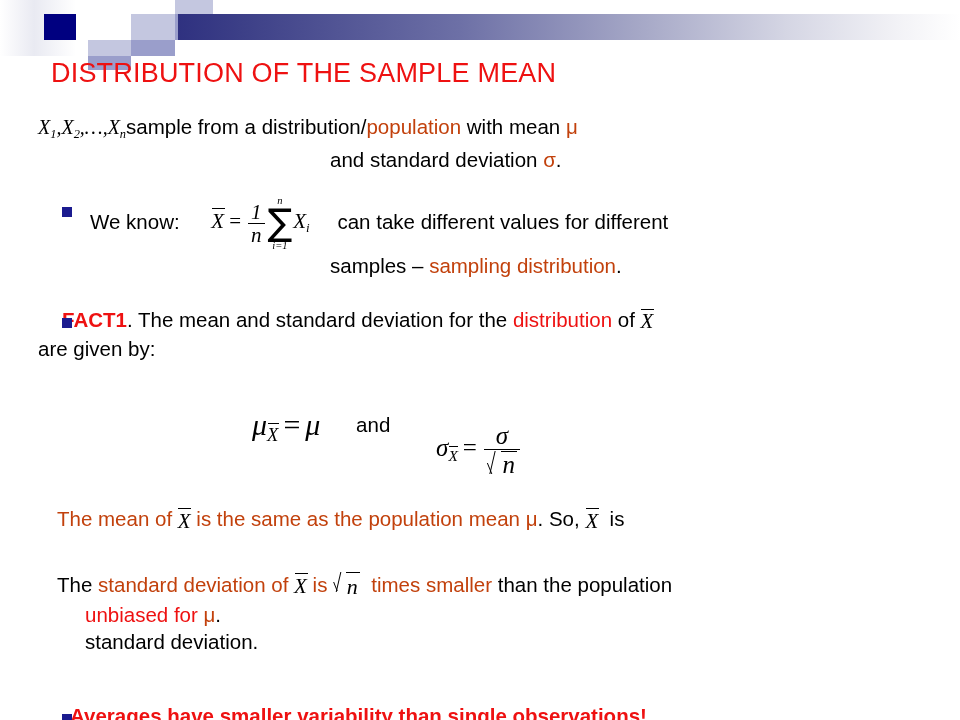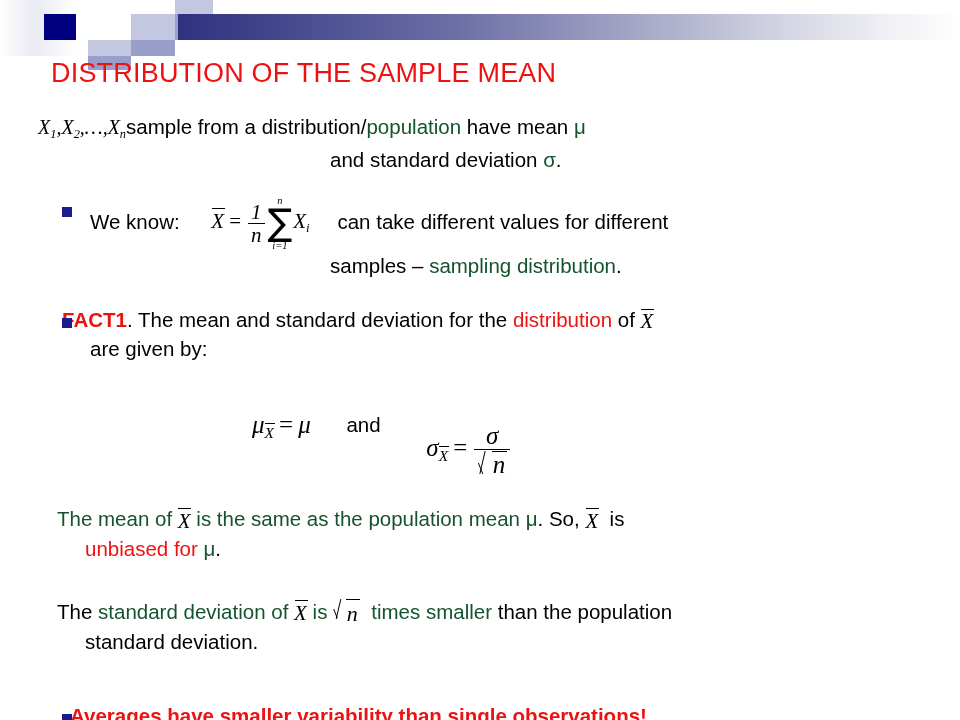--- a/index.html
+++ b/index.html
@@ -65,21 +65,21 @@
     color: #000000;
     line-height: 1.28;
   }
   .bullet-sq {
     position: absolute;
     width: 10px;
     height: 10px;
     background: #1b1b8f;
     left: 62px;
   }
-  .blue  { color: #14532d; }
+  .blue  { color: #c2410c; }
   .red   { color: #ee1111; }
   .bold  { font-weight: bold; }
 
   
   .math {
     font-family: "Liberation Serif", serif;
     font-style: italic;
     color: #000000;
     display: inline-block;
     vertical-align: middle;
@@ -171,21 +171,21 @@
   <div class="deco-sq sq-mid" style="left:131px; top:40px; width:44px; height:16px;"></div>
   <div class="deco-sq sq-mid" style="left:88px;  top:56px; width:43px; height:14px;"></div>
   <div class="deco-bar"></div>
 </div>
 
 <div id="slide-title">DISTRIBUTION OF THE SAMPLE MEAN</div>
 
 <div id="slide-body">
 
   <div class="row" style="padding-left:38px; margin-top:8px;">
-    <span class="math" style="font-size:20px;"><span>X</span><span class="sub">1</span><span>,</span><span>X</span><span class="sub">2</span><span>,…,</span><span>X</span><span class="sub">n</span></span><span>sample from a distribution/</span><span class="blue">population</span>&nbsp;<span>have mean</span>&nbsp;<span class="blue">μ</span>
+    <span class="math" style="font-size:20px;"><span>X</span><span class="sub">1</span><span>,</span><span>X</span><span class="sub">2</span><span>,…,</span><span>X</span><span class="sub">n</span></span><span>sample from a distribution/</span><span class="blue">population</span>&nbsp;<span>with mean</span>&nbsp;<span class="blue">μ</span>
   </div>
 
   <div class="row" style="padding-left:330px; margin-top:5px;">
     <span>and standard deviation</span>&nbsp;<span class="blue">σ</span><span>.</span>
   </div>
 
   <div class="row" style="margin-top:22px; padding-left:90px;">
     <span class="bullet-sq" style="top:11px;"></span>
     <span>We know:</span>
     <span class="math" style="font-size:21px; margin-left:26px;"><span class="xbar">X</span><span style="font-style:normal; margin:0 5px;">=</span><span class="frac"><span class="num">1</span><span class="den">n</span></span><span class="bigsum"><span class="lim-top">n</span><span class="sig">∑</span><span class="lim-bot">i=1</span></span><span>X</span><span class="sub">i</span></span>
@@ -193,39 +193,39 @@
   </div>
 
   <div class="row" style="padding-left:330px; margin-top:2px;">
     <span>samples –</span>&nbsp;<span class="blue">sampling distribution</span><span>.</span>
   </div>
 
   <div class="row" style="margin-top:28px; padding-left:62px;">
     <span class="bullet-sq" style="top:11px;"></span>
     <span class="red bold">FACT1</span><span>. The mean and standard deviation for the</span>&nbsp;<span class="red">distribution</span>&nbsp;<span>of</span>&nbsp;<span class="math" style="font-size:21px;"><span class="xbar">X</span></span>
   </div>
-  <div class="row" style="padding-left:90px; margin-top:1px;">
+  <div class="row" style="padding-left:38px; margin-top:1px;">
     <span>are given by:</span>
   </div>
 
   <div class="row" style="padding-left:252px; margin-top:12px;">
-    <span class="math" style="font-size:25px;"><span>μ</span><span class="sub"><span class="xbar">X</span></span><span style="font-style:normal; margin:0 5px;">=</span><span>μ</span></span>
+    <span class="math" style="font-size:30px;"><span>μ</span><span class="sub"><span class="xbar">X</span></span><span style="font-style:normal; margin:0 5px;">=</span><span>μ</span></span>
     <span style="margin-left:30px; font-size:20.5px;">and</span>
     <span class="math" style="font-size:25px; margin-left:40px;margin-top:48px;"><span>σ</span><span class="sub"><span class="xbar">X</span></span><span style="font-style:normal; margin:0 5px;">=</span><span class="frac"><span class="num">σ</span><span class="den"><span class="sqrt"><span class="rad-body">n</span></span></span></span></span>
   </div>
 
   <div class="row" style="padding-left:57px; margin-top:28px;">
     <span class="blue">The mean of</span>&nbsp;<span class="math" style="font-size:21px;"><span class="xbar">X</span></span>&nbsp;<span class="blue">is the same as the population mean</span>&nbsp;<span class="blue">μ</span><span>. So,</span>&nbsp;<span class="math" style="font-size:21px;"><span class="xbar">X</span></span>&nbsp;&nbsp;<span>is</span>
   </div>
+  <div class="row" style="padding-left:57px; margin-top:36px;">
+    <span>The</span>&nbsp;<span class="blue">standard deviation of</span>&nbsp;<span class="math" style="font-size:21px;"><span class="xbar">X</span></span>&nbsp;<span class="blue">is</span>&nbsp;<span class="math" style="font-size:22px;"><span class="sqrt"><span class="rad-body">n</span></span></span>&nbsp;&nbsp;<span class="blue">times smaller</span>&nbsp;<span>than the population</span>
+  </div>
+
   <div class="row" style="padding-left:85px; margin-top:1px;">
     <span class="red">unbiased for</span>&nbsp;<span class="blue">μ</span><span>.</span>
-  </div>
-
-  <div class="row" style="padding-left:57px; margin-top:36px;">
-    <span>The</span>&nbsp;<span class="blue">standard deviation of</span>&nbsp;<span class="math" style="font-size:21px;"><span class="xbar">X</span></span>&nbsp;<span class="blue">is</span>&nbsp;<span class="math" style="font-size:22px;"><span class="sqrt"><span class="rad-body">n</span></span></span>&nbsp;&nbsp;<span class="blue">times smaller</span>&nbsp;<span>than the population</span>
   </div>
   <div class="row" style="padding-left:85px; margin-top:1px;">
     <span>standard deviation.</span>
   </div>
 
   <div class="row" style="margin-top:48px; padding-left:70px;">
     <span class="bullet-sq" style="top:11px;"></span>
     <span class="red bold">Averages have smaller variability than single observations!</span>
   </div>
 

